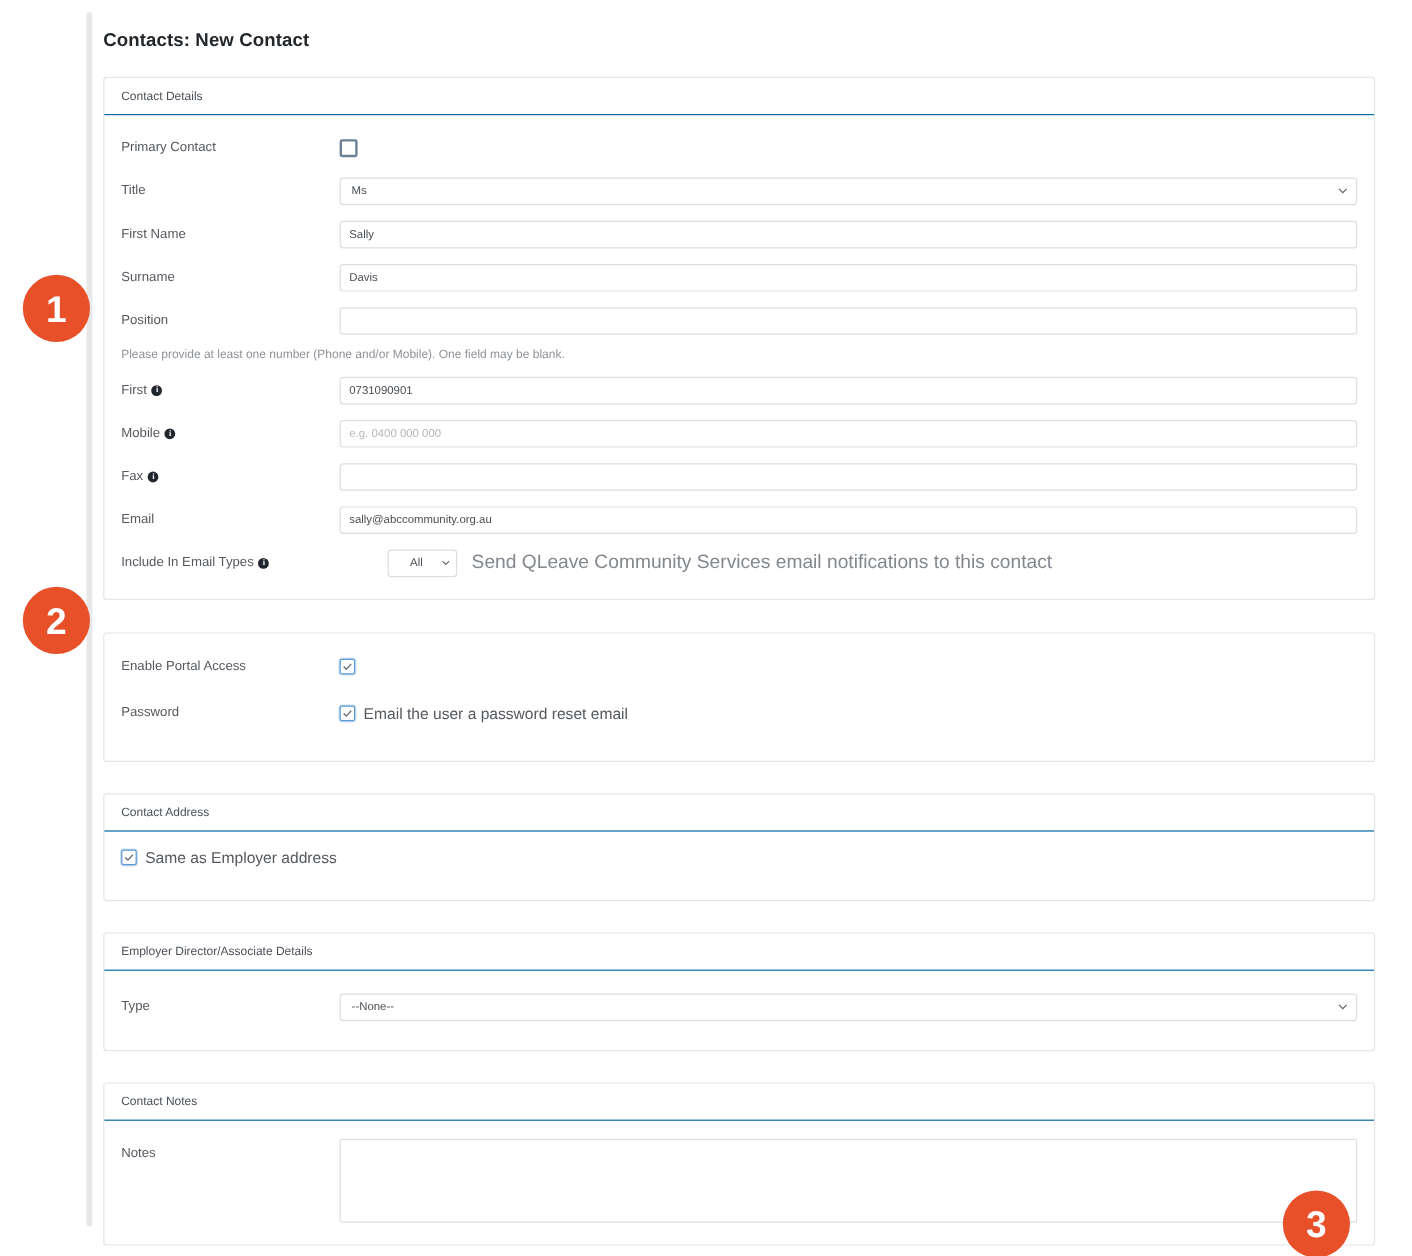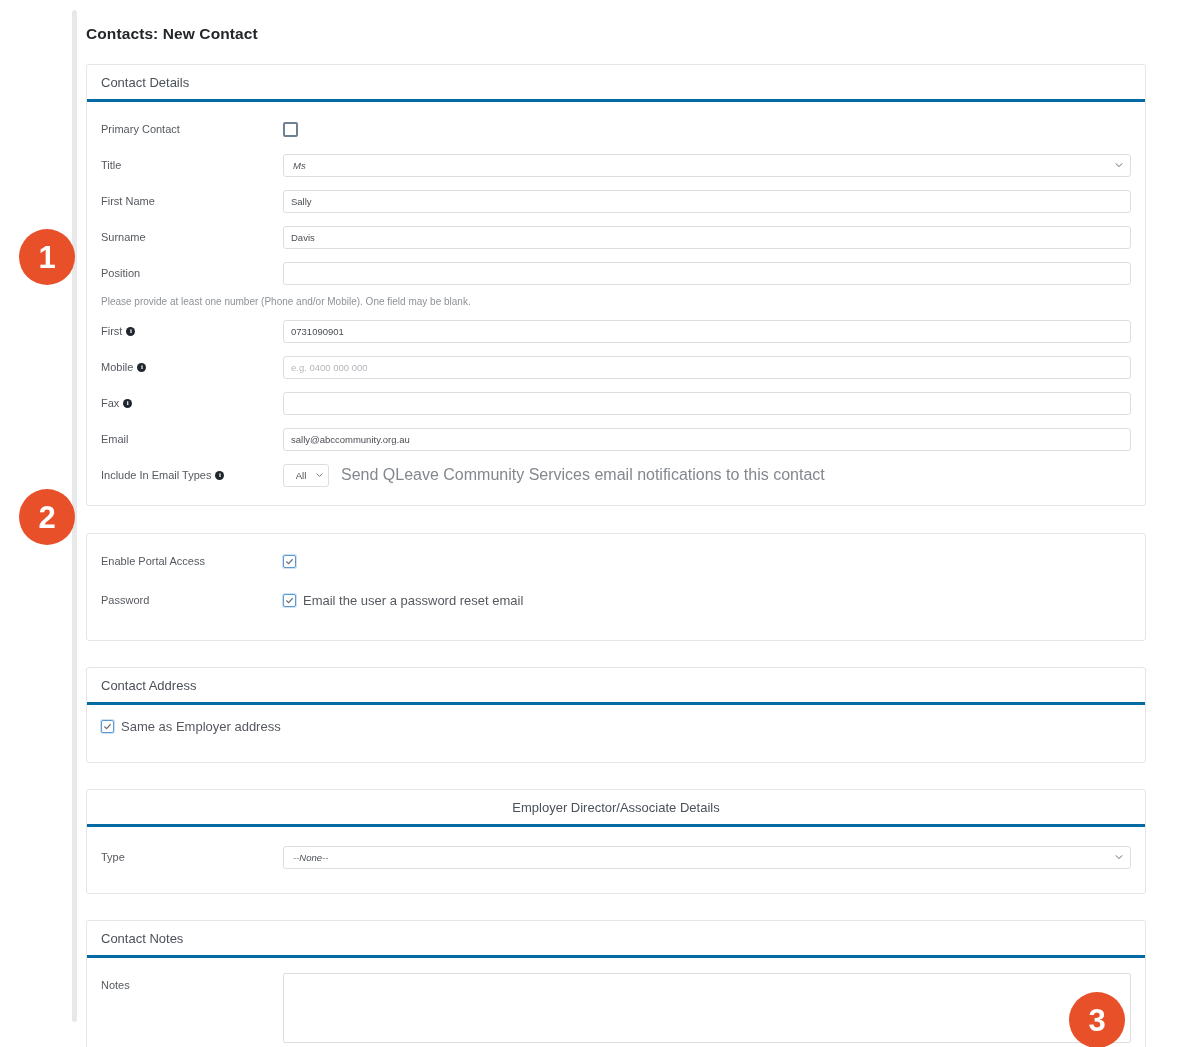--- a/index.html
+++ b/index.html
@@ -64,22 +64,22 @@
   }
 
   .card {
     background: #ffffff;
     border: 1px solid #e3e5e8;
     border-radius: 3px;
     margin-top: 21px;
   }
   .card-header {
     padding: 10px 14px 9px 14px;
-    border-bottom: 3px solid #0369a1;
-    font-size: 13px;
+    border-bottom: 1px solid #0369a1;
+    font-size: 10px;
     color: #4b5159;
   }
   .card-body {
     padding: 13px 14px 16px 14px;
   }
 
   .form-row {
     display: flex;
     align-items: center;
     min-height: 28px;
@@ -123,44 +123,44 @@
     width: 100%;
     height: 23px;
     border: 1px solid #dcdee1;
     border-radius: 3px;
     background: #ffffff;
     font-size: 9.5px;
     color: #4a4f55;
     display: flex;
     align-items: center;
     padding: 0 20px 0 9px;
-    font-style: italic;
   }
   .sel .chev {
     position: absolute;
     right: 7px;
     top: 50%;
     transform: translateY(-50%);
     width: 8px; height: 8px;
     display: block;
   }
 
   .sel-small {
     position: relative;
-    width: 46px;
+    width: 58px;
     height: 23px;
     border: 1px solid #dcdee1;
     border-radius: 3px;
     background: #ffffff;
     font-size: 9.5px;
     color: #4a4f55;
     display: flex;
     align-items: center;
     justify-content: center;
     padding-right: 10px;
+    margin-left: 40px;
   }
   .sel-small .chev {
     position: absolute;
     right: 5px;
     top: 50%;
     transform: translateY(-50%);
     width: 7px; height: 7px;
   }
 
   .hint {
@@ -392,21 +392,21 @@
           <span class="cbx-checked">
             <svg viewBox="0 0 10 10">
                 <path d="M1.5 5 L4 7.5 L8.5 2.5" fill="none" stroke="#6b7179" stroke-width="1.3"></path>
               </svg>
           </span>
           <span>Same as Employer address</span>
         </div>
       </div>
     </div>
 
-    <div class="card" style="margin-top:26px;text-align:center;">
+    <div class="card" style="margin-top:26px;">
       <div class="card-header">Employer Director/Associate Details</div>
       <div class="card-body" style="padding:16px 14px 22px 14px;">
         <div class="form-row">
           <div class="form-label">Type</div>
           <div class="control">
             <div class="sel">
               <span>--None--</span>
               <svg class="chev" viewBox="0 0 10 10">
                   <path d="M1 3 L5 7 L9 3" fill="none" stroke="#5c6066" stroke-width="1.2"></path>
                 </svg>

